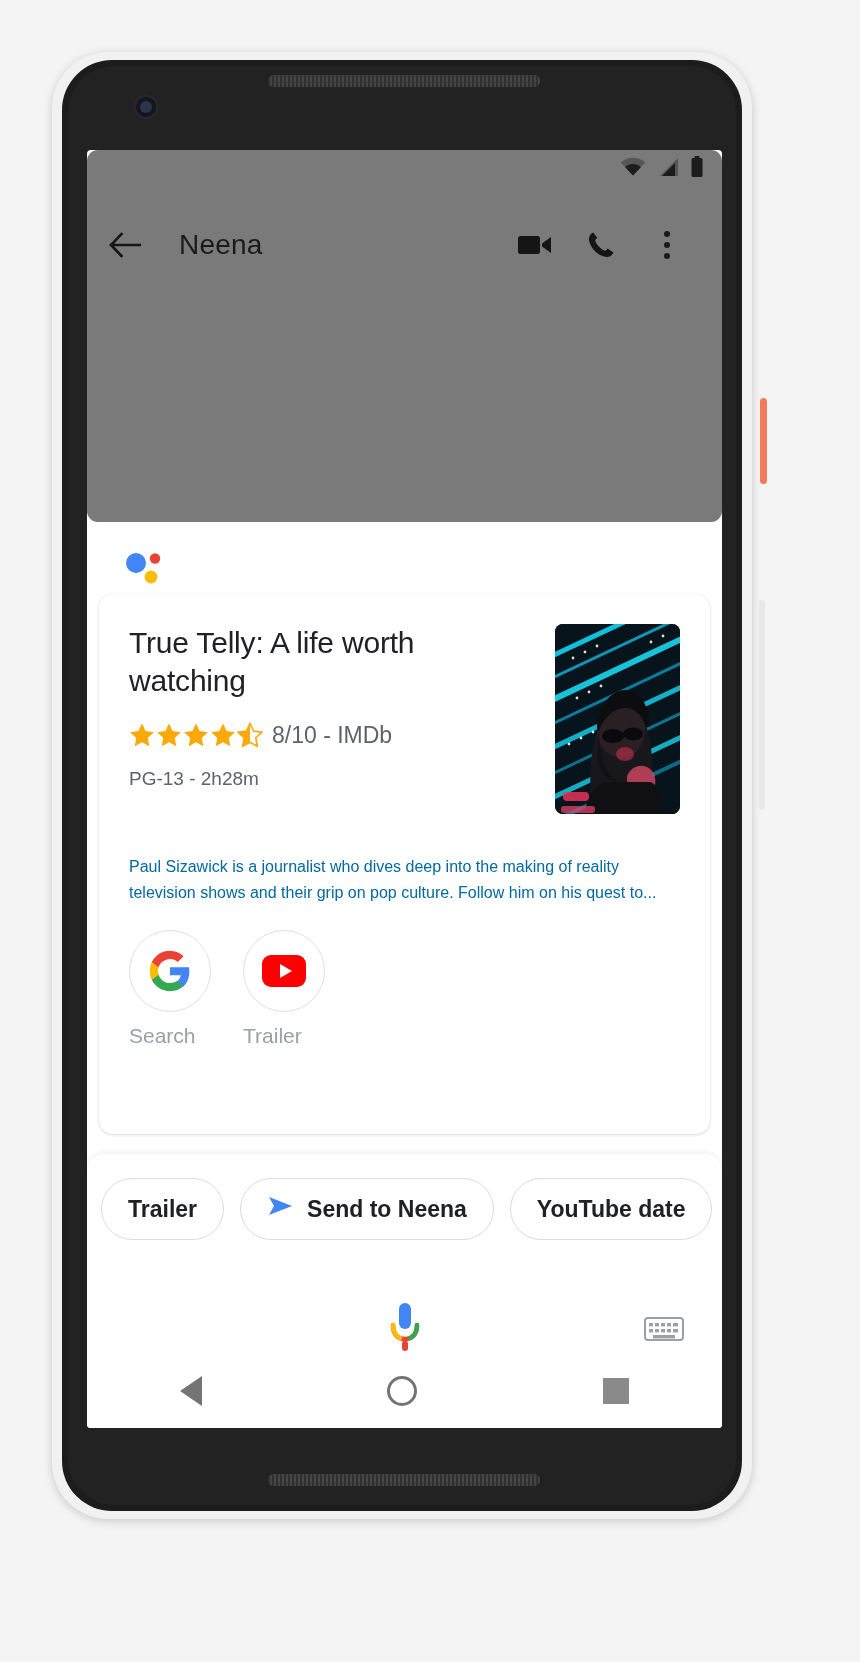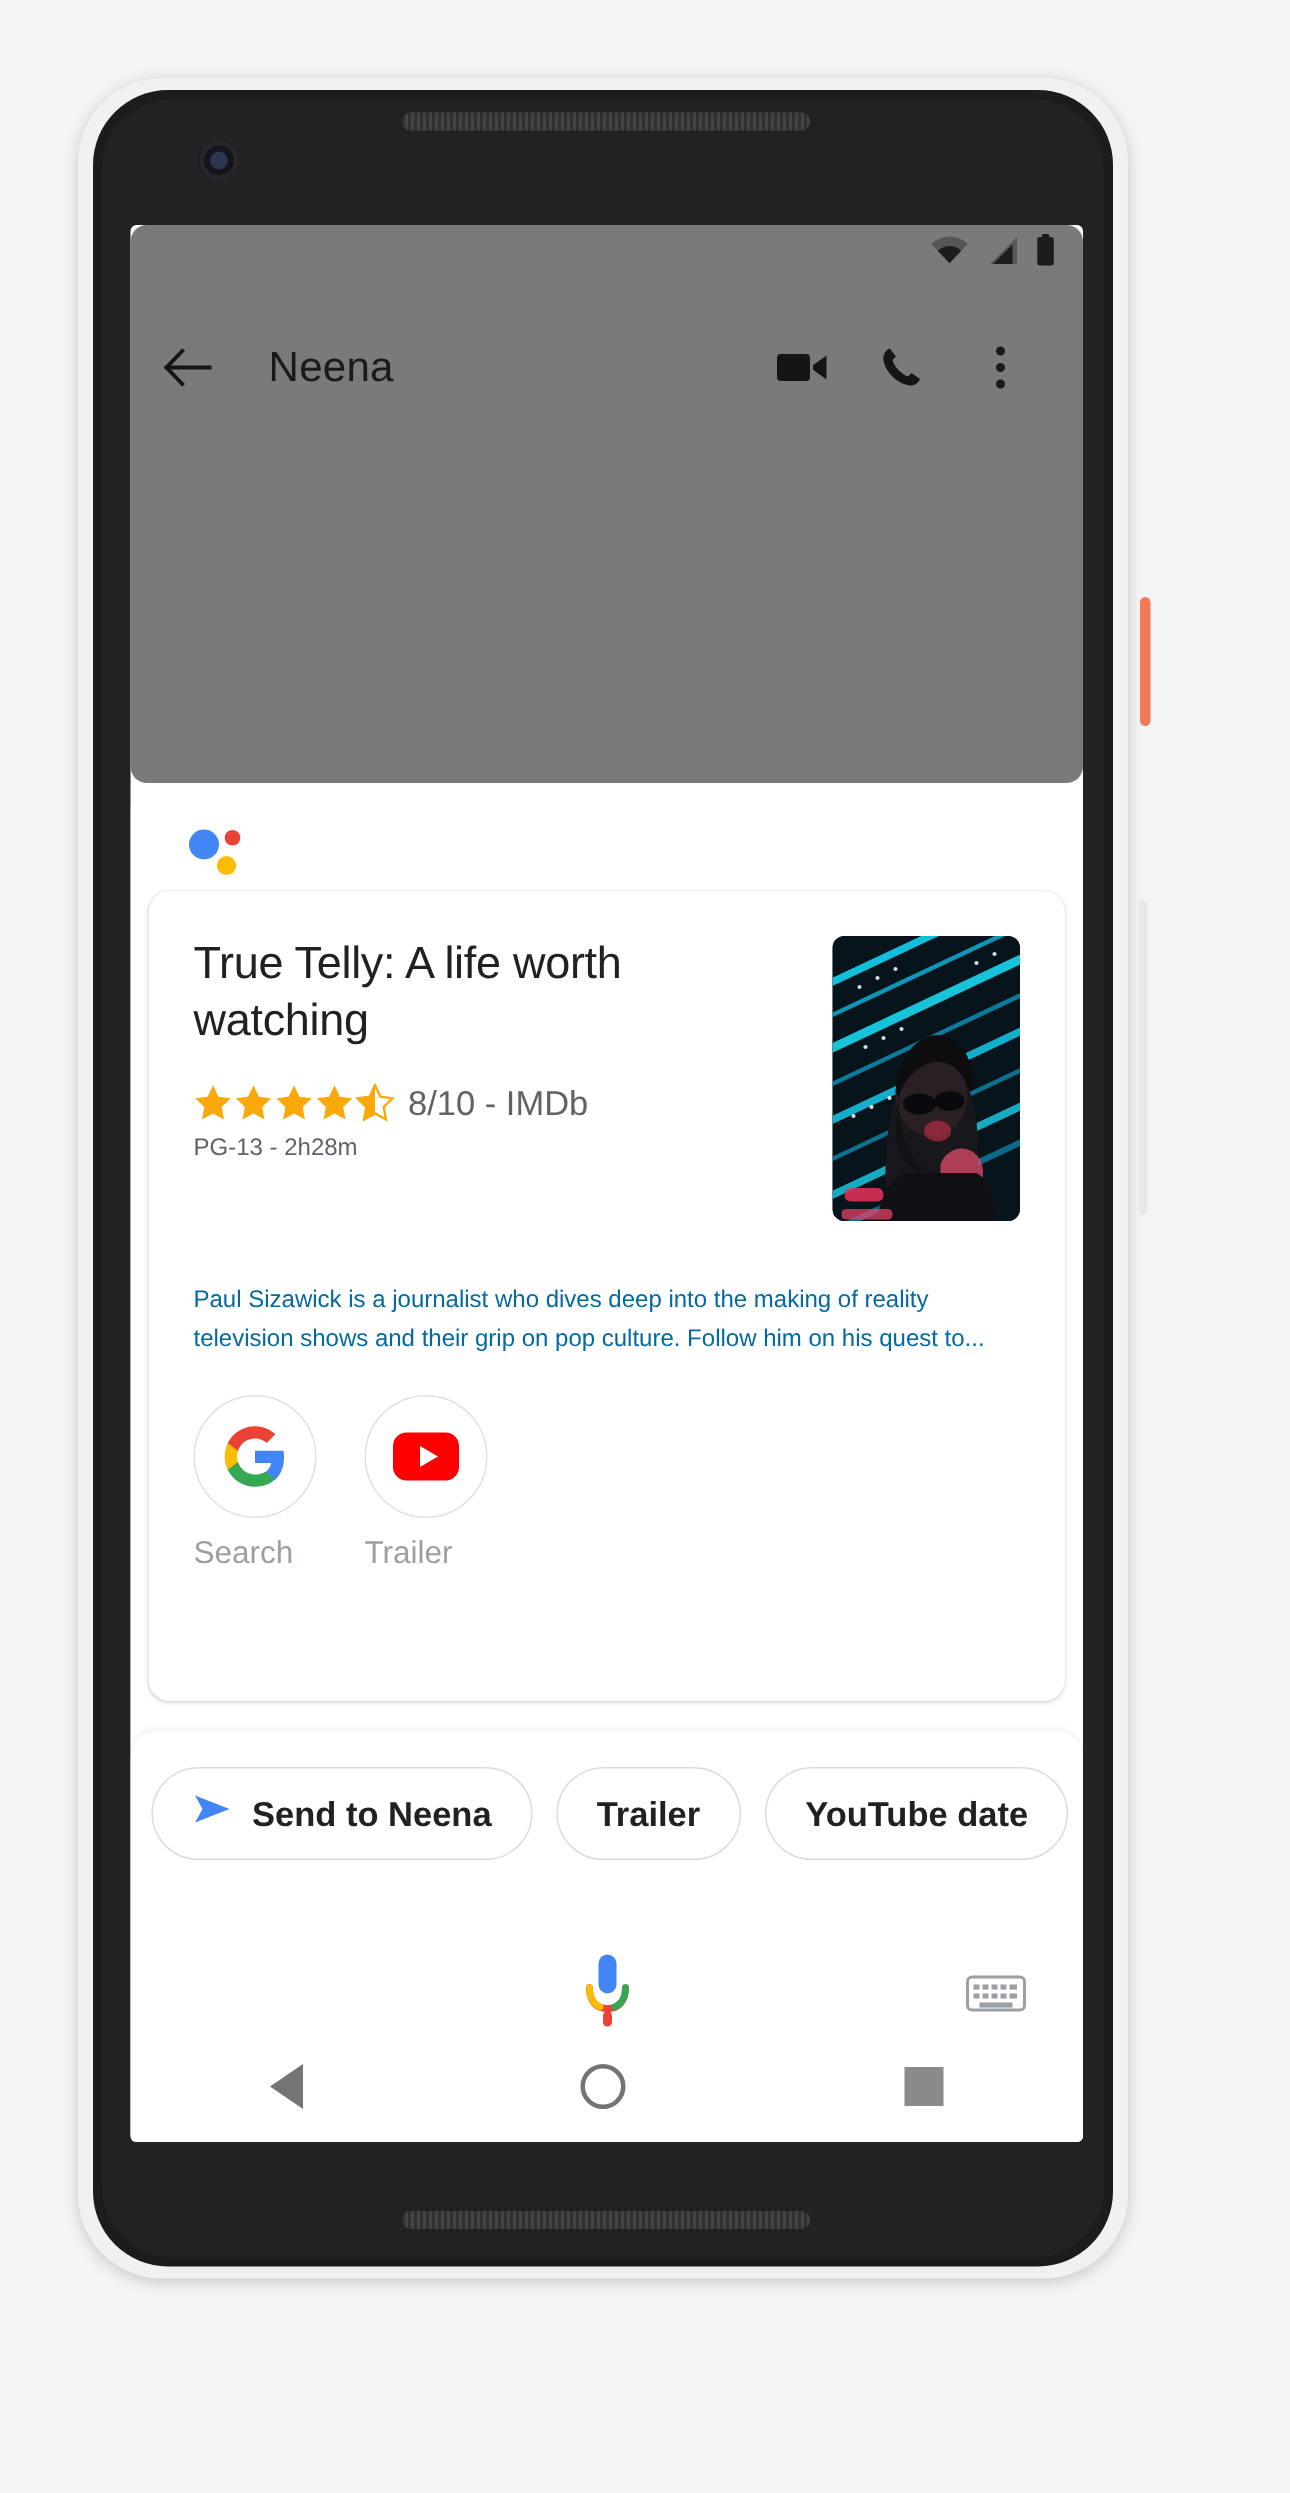--- a/index.html
+++ b/index.html
@@ -134,21 +134,21 @@
 
   .card-top { display: flex; padding: 30px 30px 0 30px; }
   .card-text { flex: 1; min-width: 0; padding-right: 14px; }
   .movie-title {
     font-size: 30px; line-height: 1.28; color: #202124;
     font-weight: 400; letter-spacing: -.2px; max-width: 400px;
   }
   .rating-row { display:flex; align-items:center; gap: 9px; margin-top: 21px; }
   .stars { display:flex; gap: 1px; }
   .meta-line { font-size: 23px; color: #5f6368; }
-  .meta-line2 { font-size: 16px; color: #5f6368; margin-top: 8px; }
+  .meta-line2 { font-size: 19px; color: #5f6368; margin-top: 19px; }
 
   .poster {
     width: 125px; height: 190px; border-radius: 8px;
     overflow: hidden; flex-shrink: 0; background: #071019;
     position: relative;
   }
 
   .desc {
     padding: 0 30px; margin-top: 40px;
     font-size: 16px; line-height: 1.62; color: #0369a1;
@@ -383,29 +383,29 @@
             </div>
             <div class="action-label">Trailer</div>
           </div>
         </div>
       </div>
 
       <div class="bottom-sheet">
 
         <div class="chips">
           <div class="chip">
+            <span>Trailer</span>
+          </div>
+          <div class="chip">
             <span class="chip-send-icon">
               <svg width="28" height="22" viewBox="0 0 28 22">
                 <path d="M2 2 L25 11 L2 20 L7 11 Z" fill="#4285F4"></path>
               </svg>
             </span>
             <span>Send to Neena</span>
-          </div>
-          <div class="chip">
-            <span>Trailer</span>
           </div>
           <div class="chip">
             <span>YouTube date</span>
           </div>
         </div>
 
         <div class="mic-row">
           <span>
             <svg width="40" height="54" viewBox="0 0 40 54">
               <rect x="14" y="2" width="12" height="26" rx="6" fill="#4285F4"></rect>

